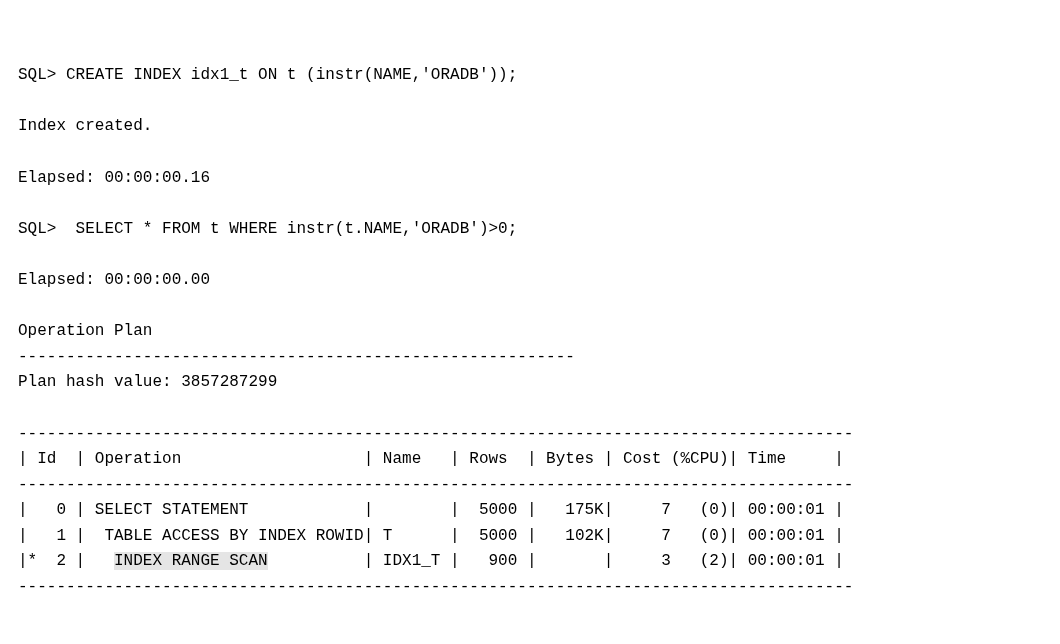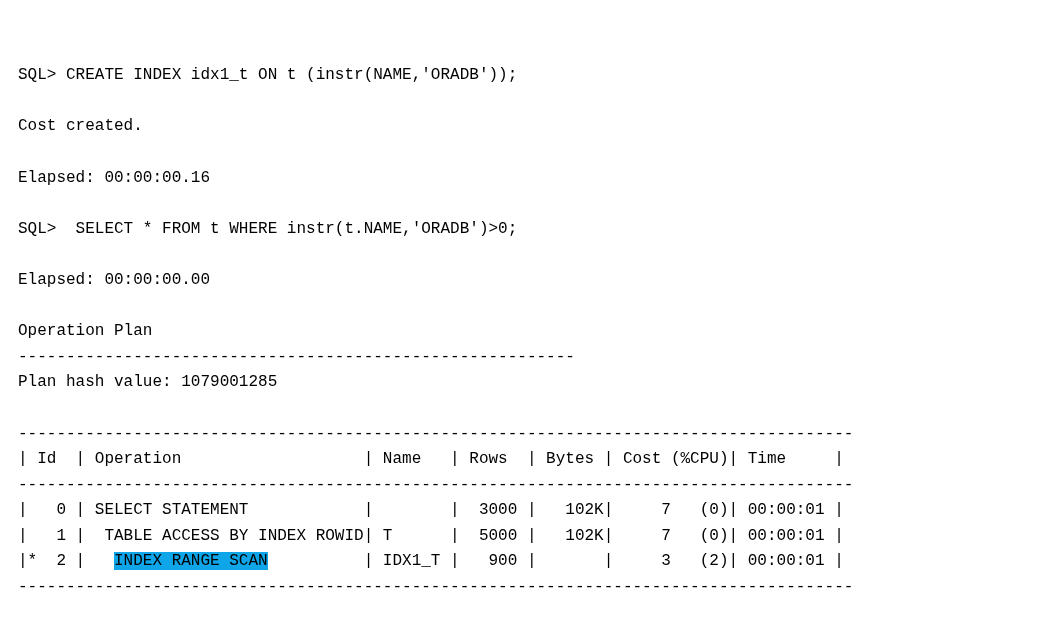--- a/index.html
+++ b/index.html
@@ -6,45 +6,45 @@
       font-family: Menlo, Monaco, Consolas, "Courier New", monospace;
       font-size: 16px;
       line-height: 1.6;
       padding: 12px 18px;
       background: #ffffff;
       color: #000000;
       white-space: pre;
       margin: 0;
     }
     .hl {
-      background-color: #0ea5e9;
+      background-color: #e5e5e5;
       padding: 0;
     }
   </style>
 </head>
 <body>
 
 <span>SQL&gt; CREATE INDEX idx1_t ON t (instr(NAME,'ORADB'));</span>
 <span></span>
-<span>Cost created.</span>
+<span>Index created.</span>
 <span></span>
 <span>Elapsed: 00:00:00.16</span>
 <span></span>
 <span>SQL&gt;  SELECT * FROM t WHERE instr(t.NAME,'ORADB')&gt;0;</span>
 <span></span>
 <span>Elapsed: 00:00:00.00</span>
 <span></span>
 <span>Operation Plan</span>
 <span>----------------------------------------------------------</span>
-<span>Plan hash value: 1079001285</span>
+<span>Plan hash value: 3857287299</span>
 <span></span>
 <span>---------------------------------------------------------------------------------------</span>
 <span>| Id  | Operation                   | Name   | Rows  | Bytes | Cost (%CPU)| Time     |</span>
 <span>---------------------------------------------------------------------------------------</span>
-<span>|   0 | SELECT STATEMENT            |        |  3000 |   102K|     7   (0)| 00:00:01 |</span>
+<span>|   0 | SELECT STATEMENT            |        |  5000 |   175K|     7   (0)| 00:00:01 |</span>
 <span>|   1 |  TABLE ACCESS BY INDEX ROWID| T      |  5000 |   102K|     7   (0)| 00:00:01 |</span>
 <span>|*  2 |   </span><span class="hl">INDEX RANGE SCAN</span><span>          | IDX1_T |   900 |       |     3   (2)| 00:00:01 |</span>
 <span>---------------------------------------------------------------------------------------</span>
 <span></span>
 <span></span>
 
 
 
 
 

